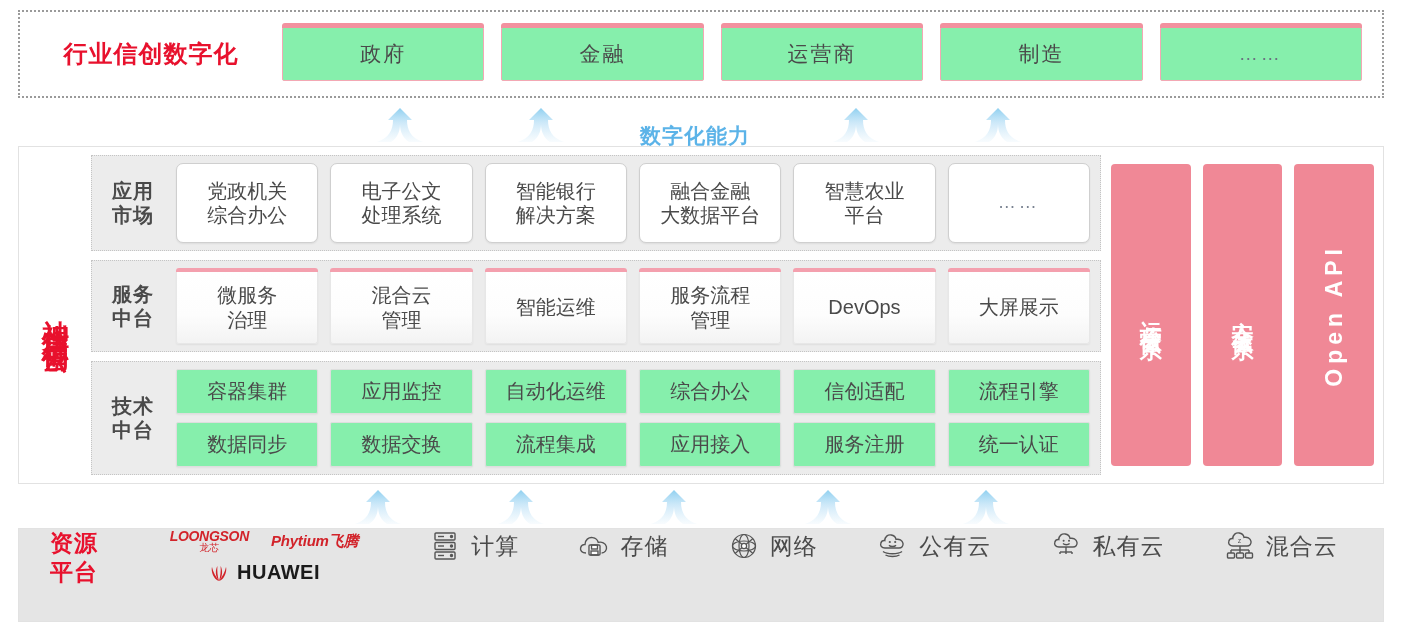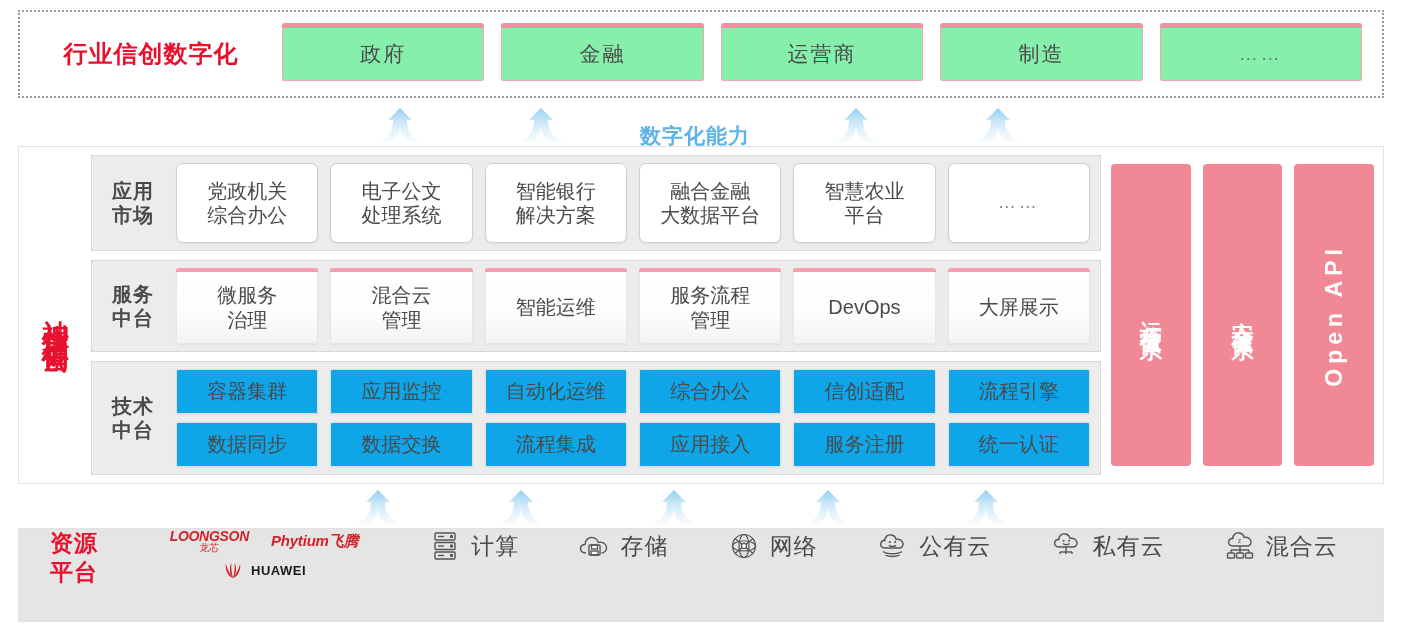--- a/index.html
+++ b/index.html
@@ -174,21 +174,21 @@
 
   .tech-grid {
     flex: 1;
     display: flex; flex-direction: column;
     gap: 8px;
     height: 100%;
   }
   .tech-row { flex: 1; display: flex; gap: 12px; }
   .tech-box {
     flex: 1;
-    background: #0ea5e9;
+    background: #86efac;
     border: 1px solid #dedede;
     border-radius: 2px;
     display: flex; align-items: center; justify-content: center;
     font-size: 20px;
     color: #4a4a4a;
     box-shadow: 0 1px 2px rgba(0,0,0,0.05);
   }
 
   
   .pillars {
@@ -256,21 +256,21 @@
   .logo-loongson .l2 { color: #d2232a; font-size: 10px; font-weight: normal; }
   .logo-phytium {
     color: #d2232a; font-weight: bold; font-size: 15px;
     font-style: italic; letter-spacing: -0.2px;
   }
   .logo-huawei {
     display: flex; align-items: center; gap: 7px;
   }
   .logo-huawei .petal { width: 22px; height: 18px; }
   .logo-huawei .hw-text {
-    color: #1a1a1a; font-weight: bold; font-size: 13px; letter-spacing: 0.5px;
+    color: #1a1a1a; font-weight: bold; font-size: 20px; letter-spacing: 0.5px;
   }
 
   .res-items {
     flex: 1;
     display: flex;
     align-items: center;
     justify-content: space-around;
     padding-right: 16px;
   }
   .res-item {

